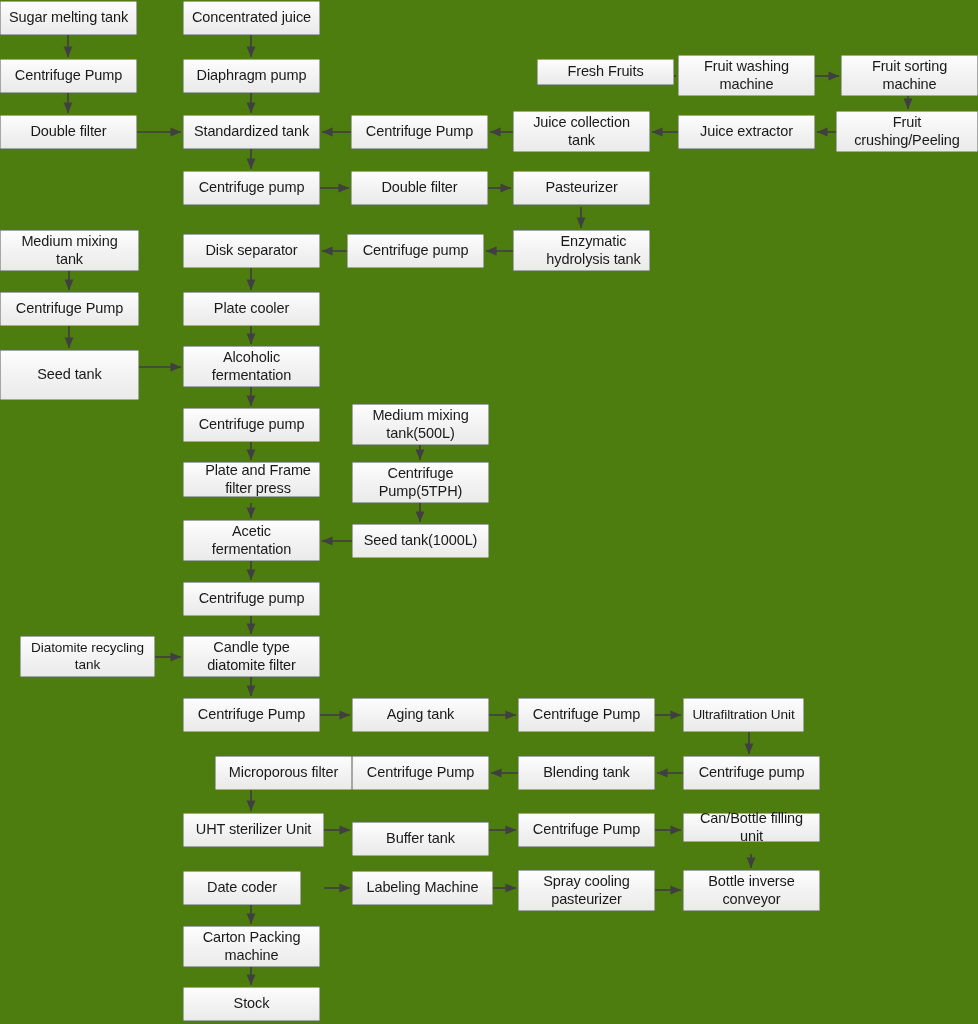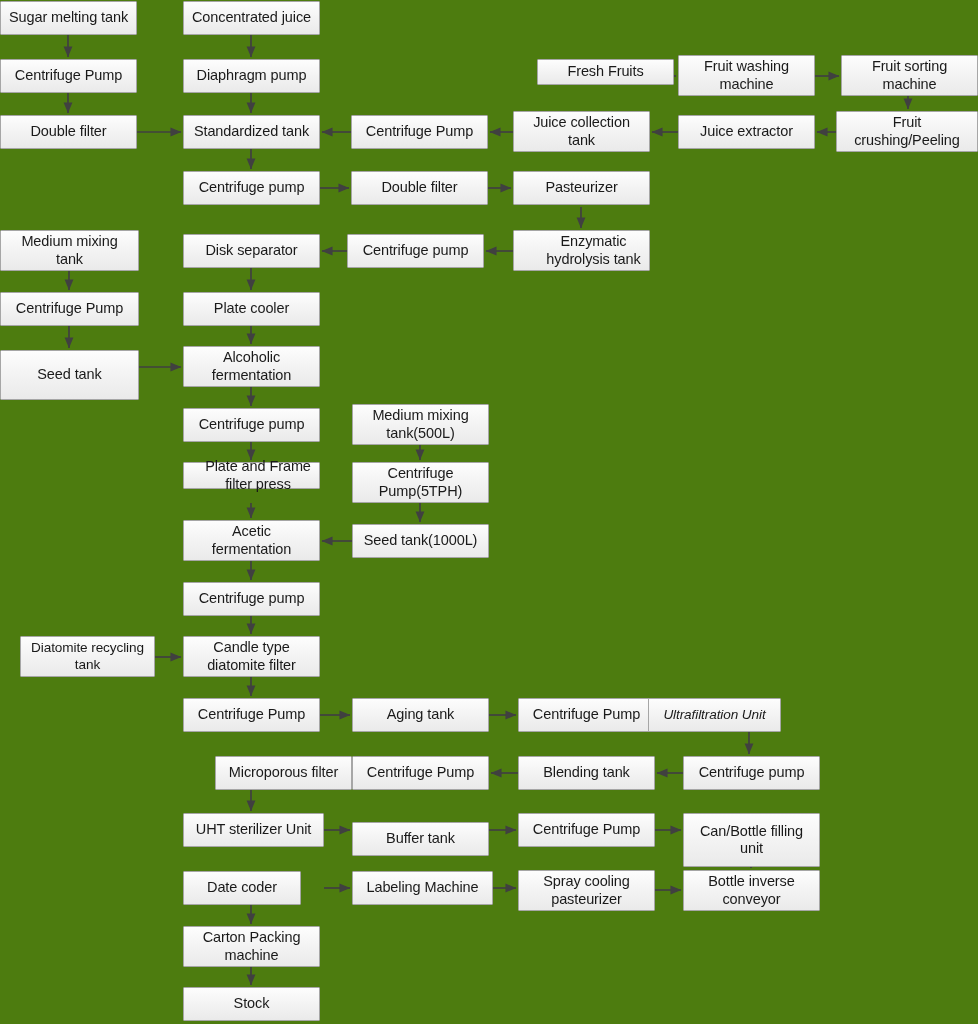--- a/index.html
+++ b/index.html
@@ -138,46 +138,46 @@
       <div class="node" style="left: 347px; top: 234px; width: 137px; height: 34px;">Centrifuge pump</div>
       <div class="node" style="left: 183px; top: 234px; width: 137px; height: 34px;">Disk separator</div>
       <div class="node" style="left: 0px; top: 230px; width: 139px; height: 41px;">Medium mixing
 tank</div>
       <div class="node" style="left: 0px; top: 292px; width: 139px; height: 34px;">Centrifuge Pump</div>
       <div class="node" style="left: 0px; top: 350px; width: 139px; height: 50px;">Seed tank</div>
       <div class="node" style="left: 183px; top: 292px; width: 137px; height: 34px;">Plate cooler</div>
       <div class="node" style="left: 183px; top: 346px; width: 137px; height: 41px;">Alcoholic
 fermentation</div>
       <div class="node" style="left: 183px; top: 408px; width: 137px; height: 34px;">Centrifuge pump</div>
-      <div class="node" style="left: 183px; top: 462px; width: 137px; height: 27px; padding-left: 16px;">Plate and Frame
+      <div class="node" style="left: 183px; top: 462px; width: 137px; height: 35px; padding-left: 16px;">Plate and Frame
 filter press</div>
       <div class="node" style="left: 183px; top: 520px; width: 137px; height: 41px;">Acetic
 fermentation</div>
       <div class="node" style="left: 183px; top: 582px; width: 137px; height: 34px;">Centrifuge pump</div>
       <div class="node" style="left: 183px; top: 636px; width: 137px; height: 41px;">Candle type
 diatomite filter</div>
       <div class="node" style="left: 352px; top: 404px; width: 137px; height: 41px;">Medium mixing
 tank(500L)</div>
       <div class="node" style="left: 352px; top: 462px; width: 137px; height: 41px;">Centrifuge
 Pump(5TPH)</div>
       <div class="node" style="left: 352px; top: 524px; width: 137px; height: 34px;">Seed tank(1000L)</div>
       <div class="node small" style="left: 20px; top: 636px; width: 135px; height: 41px;">Diatomite recycling
 tank</div>
       <div class="node" style="left: 183px; top: 698px; width: 137px; height: 34px;">Centrifuge Pump</div>
       <div class="node" style="left: 352px; top: 698px; width: 137px; height: 34px;">Aging tank</div>
       <div class="node" style="left: 518px; top: 698px; width: 137px; height: 34px;">Centrifuge Pump</div>
-      <div class="node small" style="left: 648px; top: 698px; width: 133px; height: 34px; font-style: italic;">Ultrafiltration Unit</div>
+      <div class="node small" style="left: 683px; top: 698px; width: 121px; height: 34px;">Ultrafiltration Unit</div>
       <div class="node" style="left: 683px; top: 756px; width: 137px; height: 34px;">Centrifuge pump</div>
       <div class="node" style="left: 518px; top: 756px; width: 137px; height: 34px;">Blending tank</div>
       <div class="node" style="left: 352px; top: 756px; width: 137px; height: 34px;">Centrifuge Pump</div>
       <div class="node" style="left: 183px; top: 756px; width: 137px; height: 34px; margin-left: 32px;">Microporous filter</div>
       <div class="node" style="left: 183px; top: 813px; width: 141px; height: 34px;">UHT sterilizer Unit</div>
       <div class="node" style="left: 352px; top: 813px; width: 137px; height: 34px; margin-top: 9px;">Buffer tank</div>
       <div class="node" style="left: 518px; top: 813px; width: 137px; height: 34px;">Centrifuge Pump</div>
-      <div class="node" style="left: 683px; top: 813px; width: 137px; height: 54px;">Can/Bottle filling
+      <div class="node" style="left: 683px; top: 813px; width: 137px; height: 29px;">Can/Bottle filling
 unit</div>
       <div class="node" style="left: 683px; top: 870px; width: 137px; height: 41px;">Bottle inverse
 conveyor</div>
       <div class="node" style="left: 518px; top: 870px; width: 137px; height: 41px;">Spray cooling
 pasteurizer</div>
       <div class="node" style="left: 352px; top: 871px; width: 141px; height: 34px;">Labeling Machine</div>
       <div class="node" style="left: 183px; top: 871px; width: 118px; height: 34px;">Date coder</div>
       <div class="node" style="left: 183px; top: 926px; width: 137px; height: 41px;">Carton Packing
 machine</div>
       <div class="node" style="left: 183px; top: 987px; width: 137px; height: 34px;">Stock</div>

